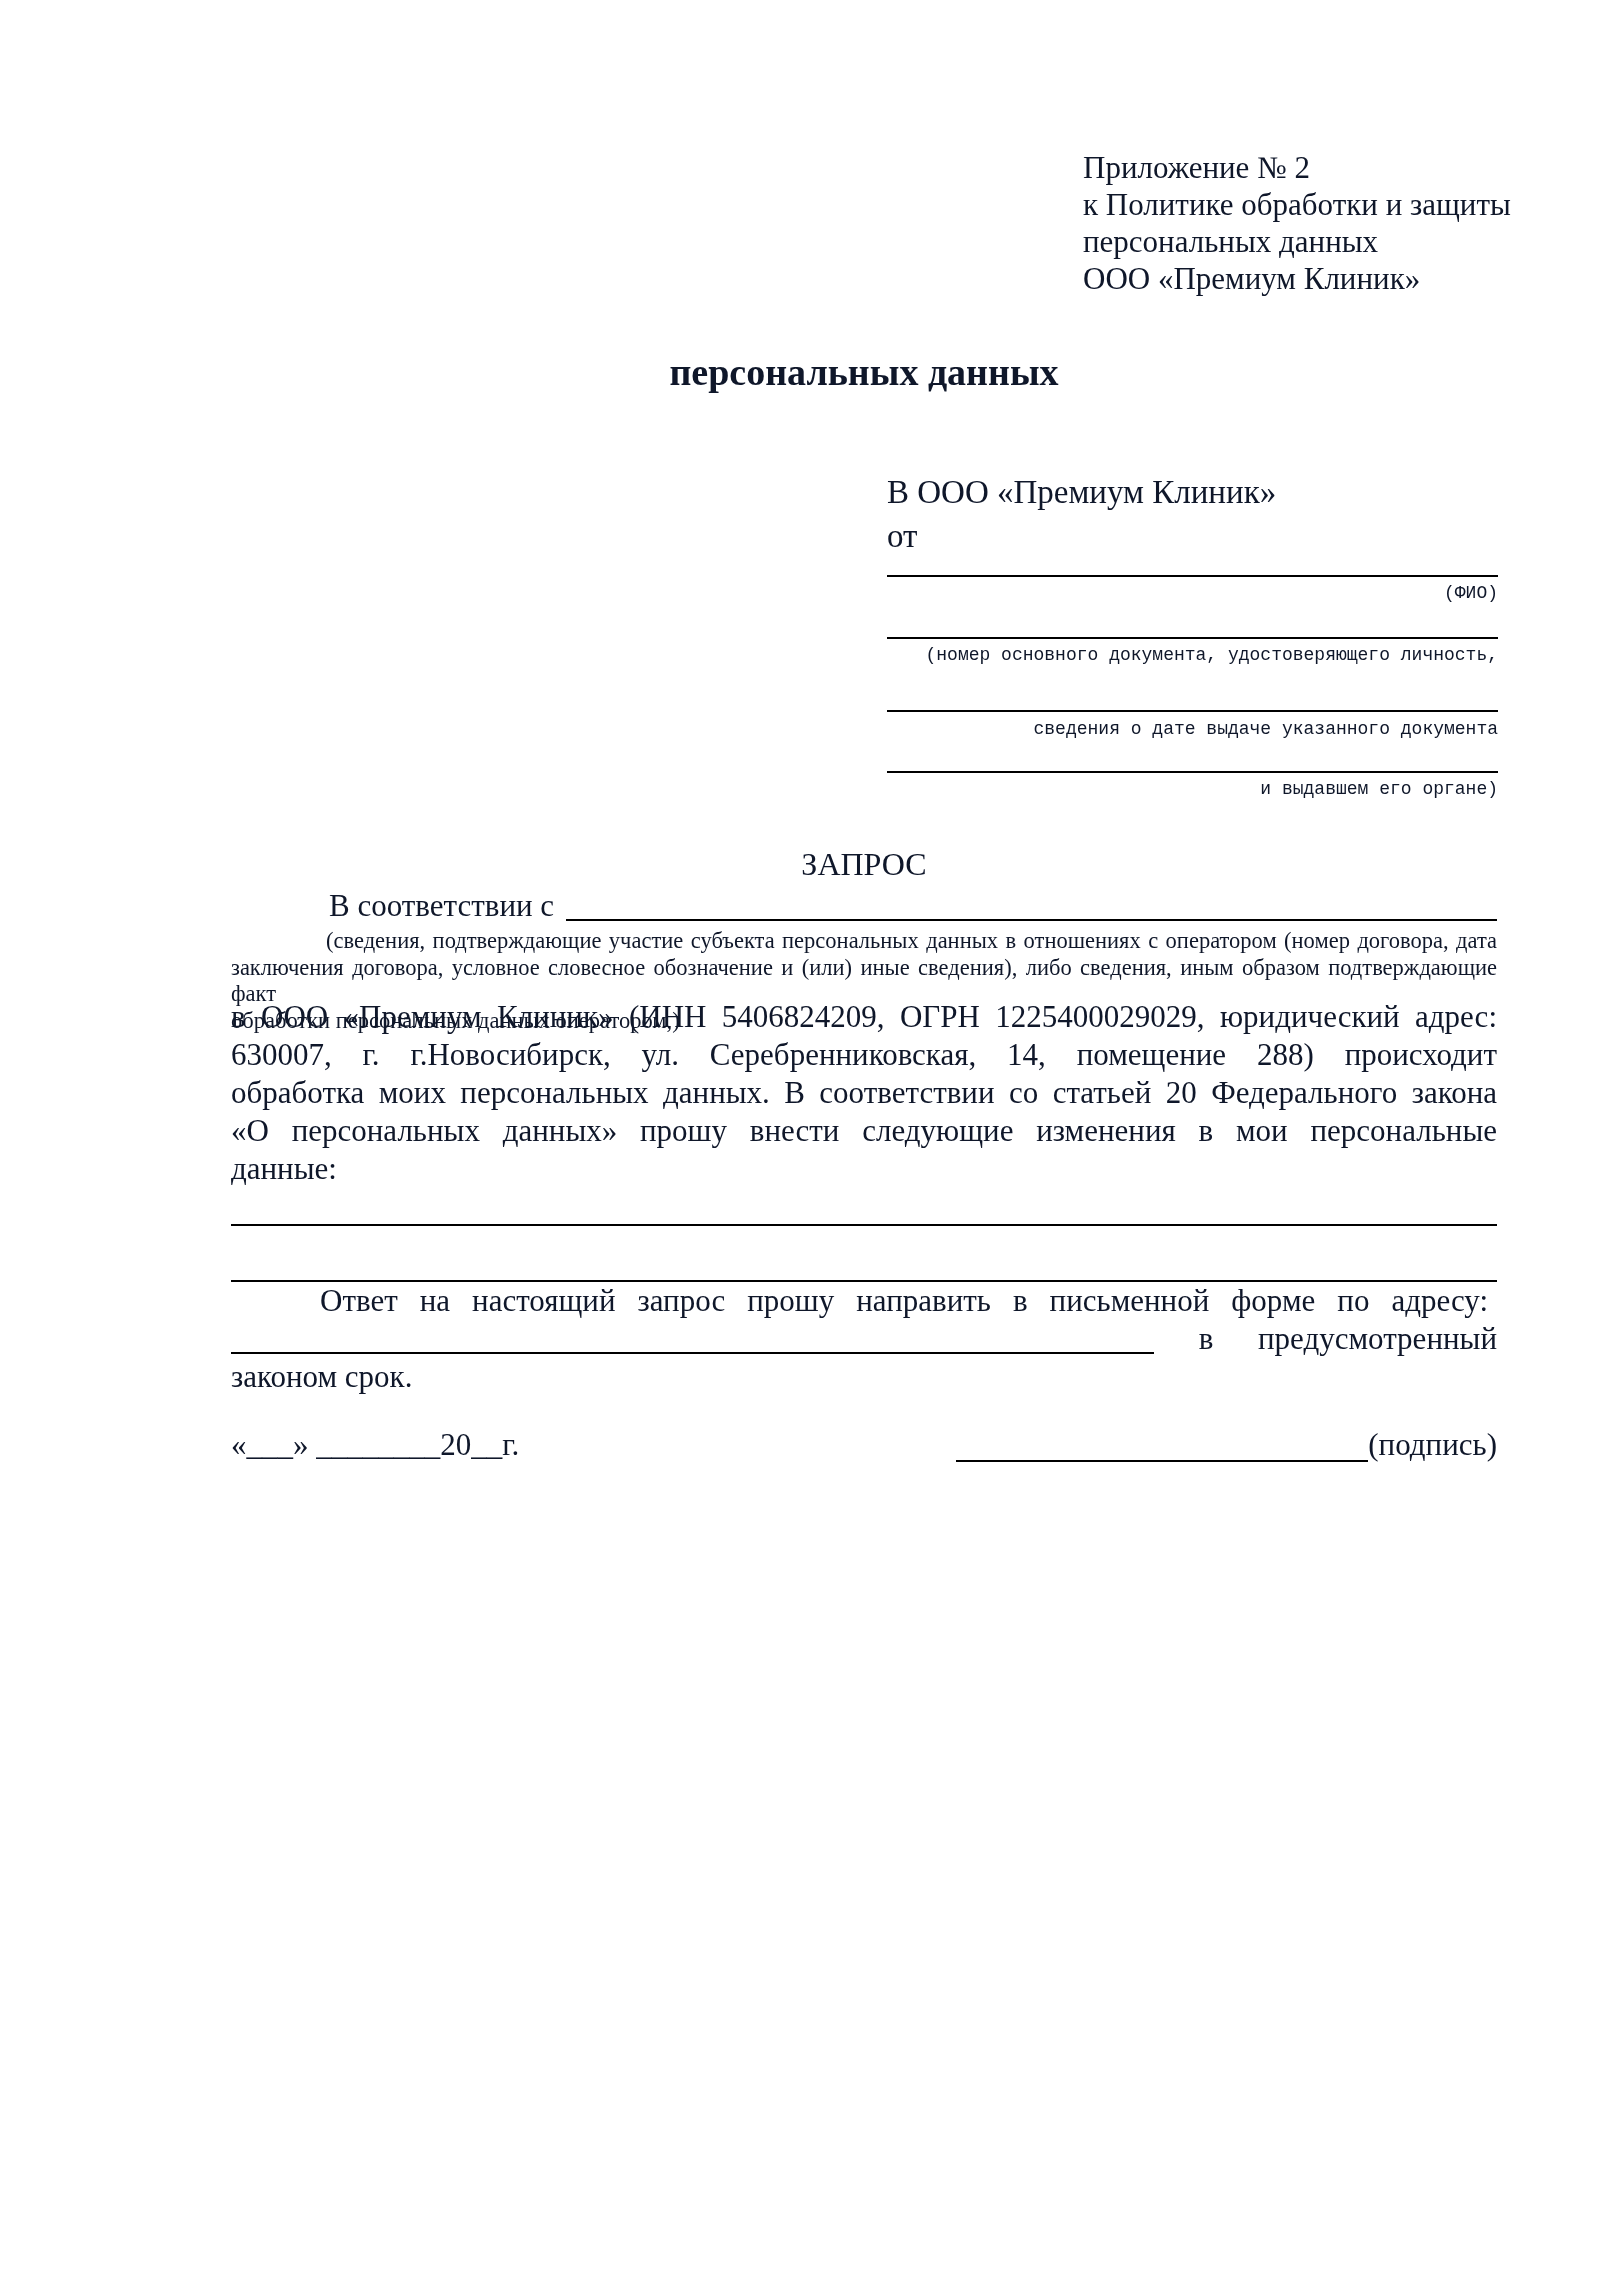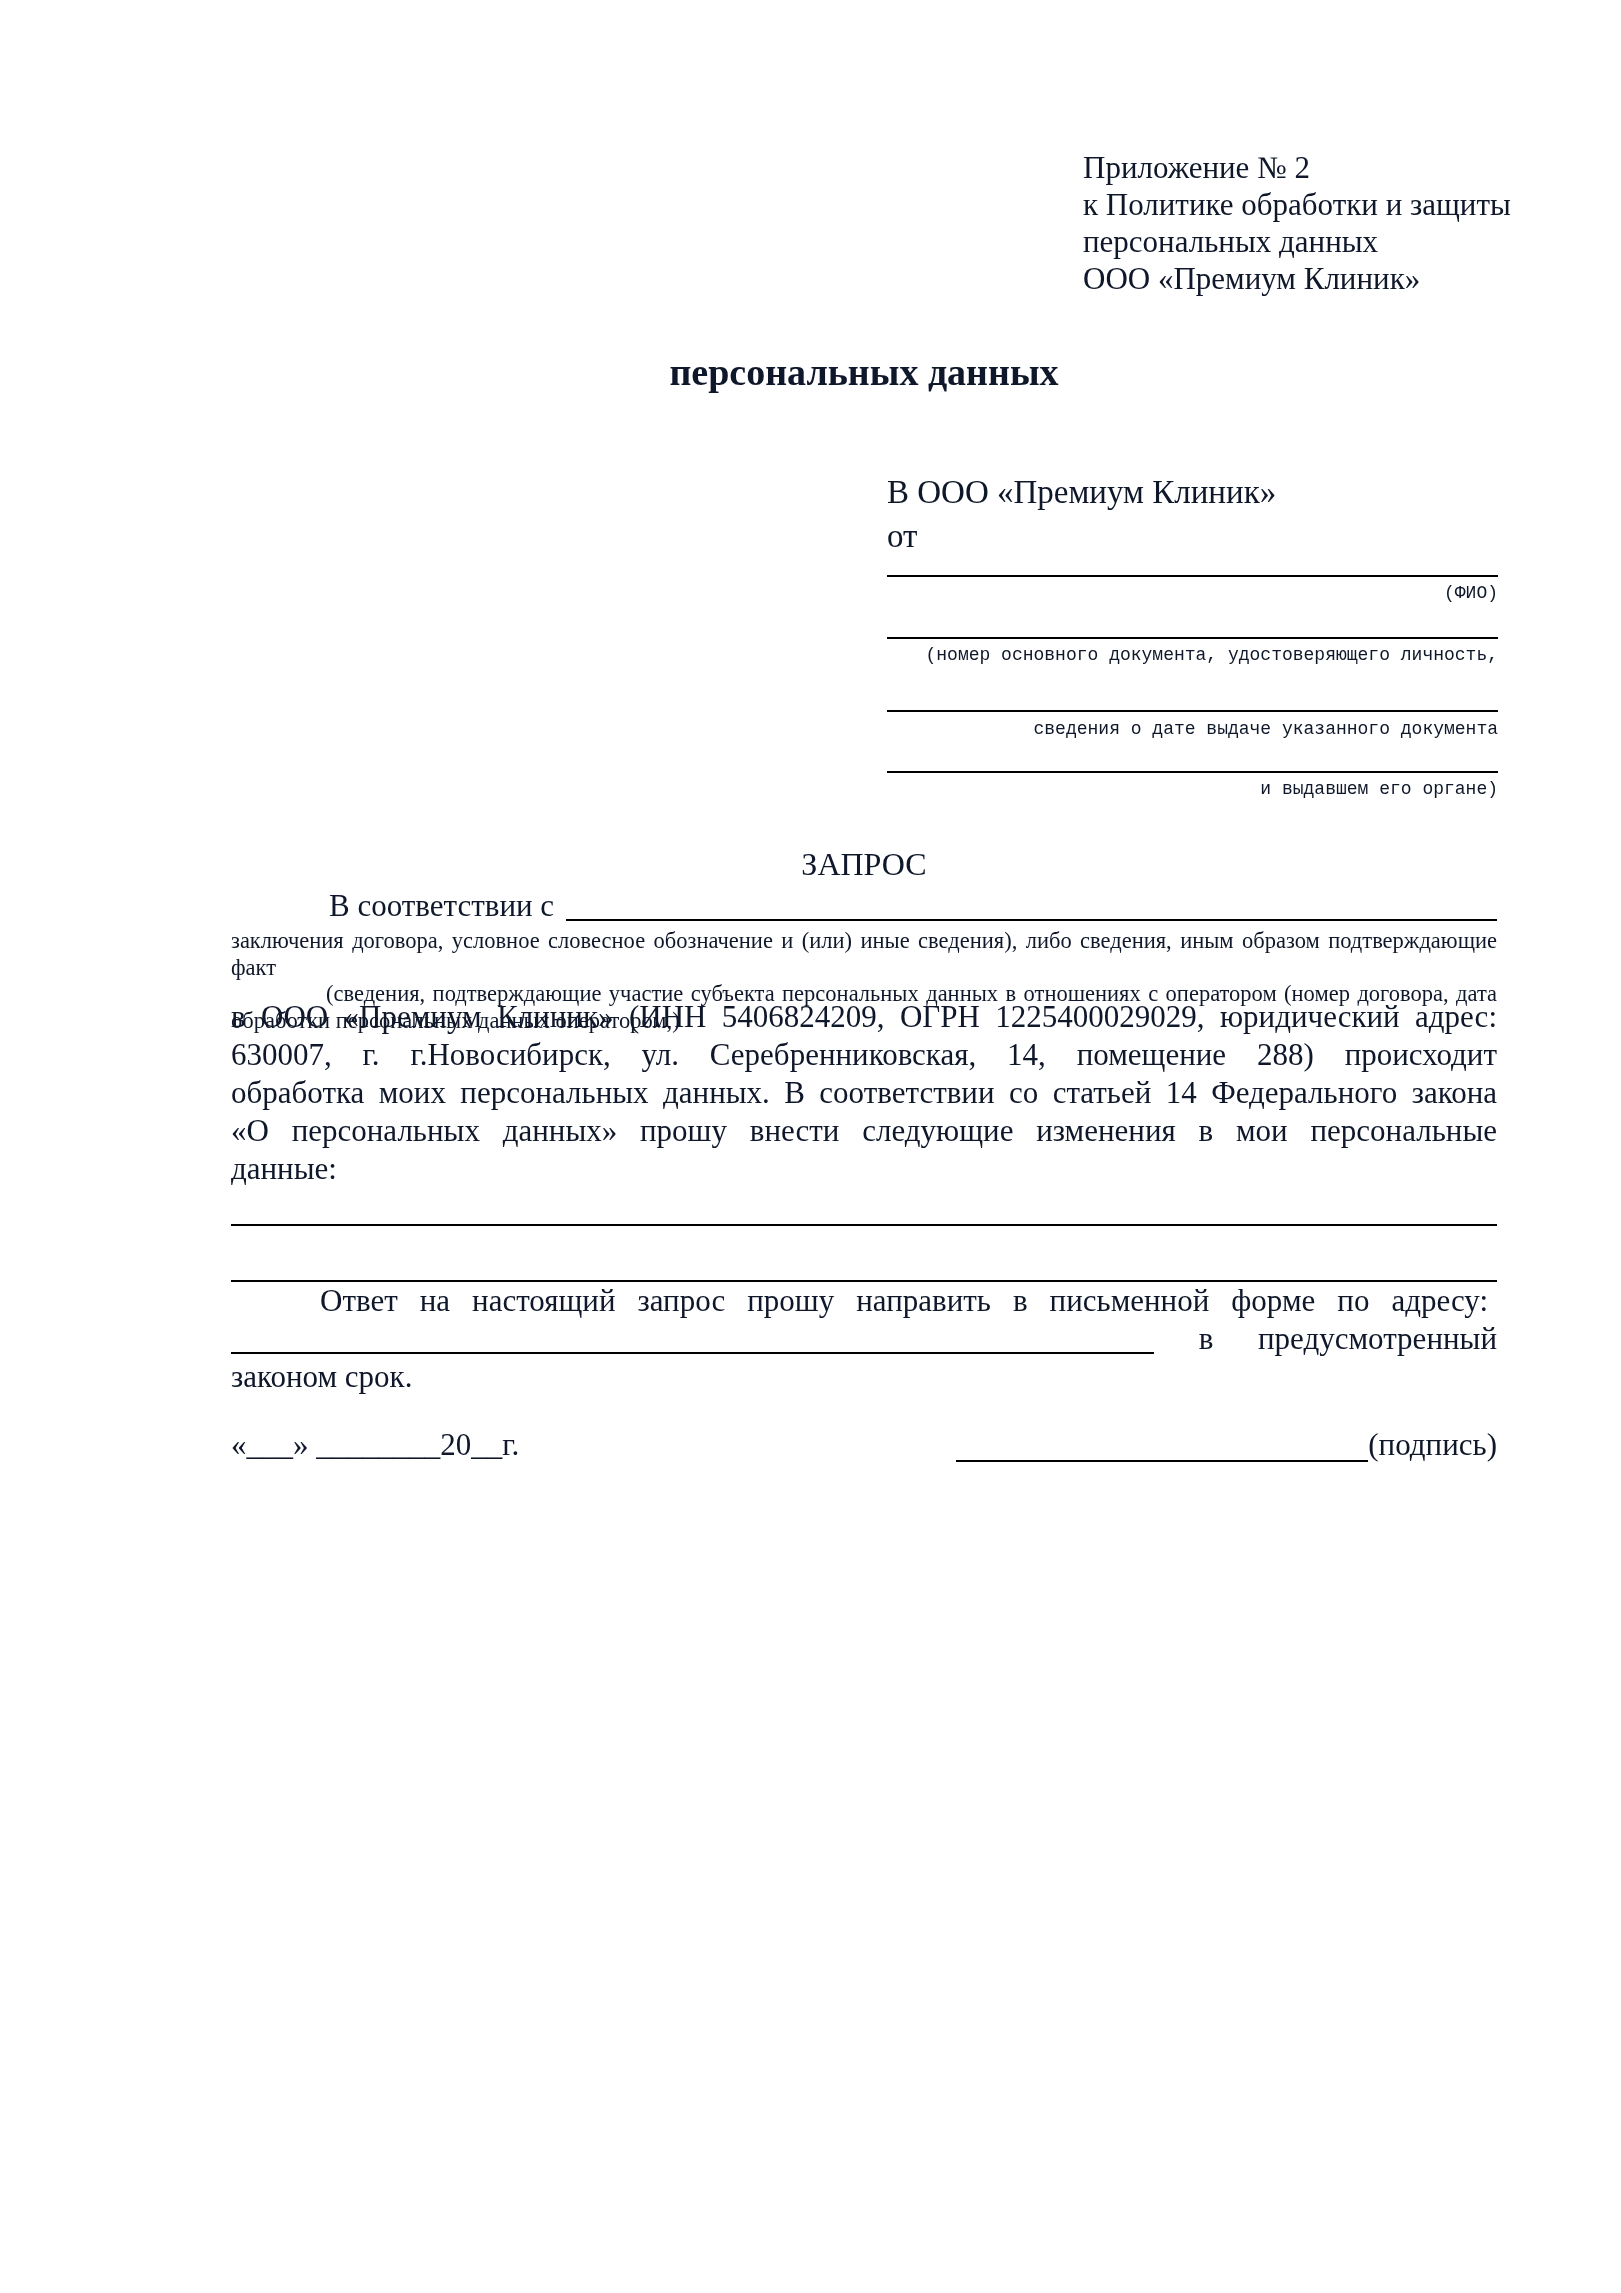--- a/index.html
+++ b/index.html
@@ -88,29 +88,29 @@
   </div>
 
   <div class="req-heading">ЗАПРОС</div>
 
   <div class="intro">
     <span class="lead">В соответствии с</span>
     <span class="fill"></span>
   </div>
 
   <div class="note">
+    <div class="jline first">(сведения, подтверждающие участие субъекта персональных данных в отношениях с оператором (номер договора, дата</div>
     <div class="jline">заключения договора, условное словесное обозначение и (или) иные сведения), либо сведения, иным образом подтверждающие факт</div>
-    <div class="jline first">(сведения, подтверждающие участие субъекта персональных данных в отношениях с оператором (номер договора, дата</div>
     <div>обработки персональных данных оператором,)</div>
   </div>
 
   <div class="bodytext">
     <div class="jline">в ООО «Премиум Клиник» (ИНН 5406824209, ОГРН 1225400029029, юридический адрес:</div>
     <div class="jline">630007, г. г.Новосибирск, ул. Серебренниковская, 14, помещение 288) происходит</div>
-    <div class="jline">обработка моих персональных данных. В соответствии со статьей 14 Федерального закона</div>
+    <div class="jline">обработка моих персональных данных. В соответствии со статьей 20 Федерального закона</div>
     <div class="jline">«О персональных данных» прошу внести следующие изменения в мои персональные</div>
     <div>данные:</div>
   </div>
 
   <div class="ansline1 blank"></div>
   <div class="ansline2 blank"></div>
 
   <div class="reply1 jline">Ответ на настоящий запрос прошу направить в письменной форме по адресу:</div>
 
   <div class="reply2">

